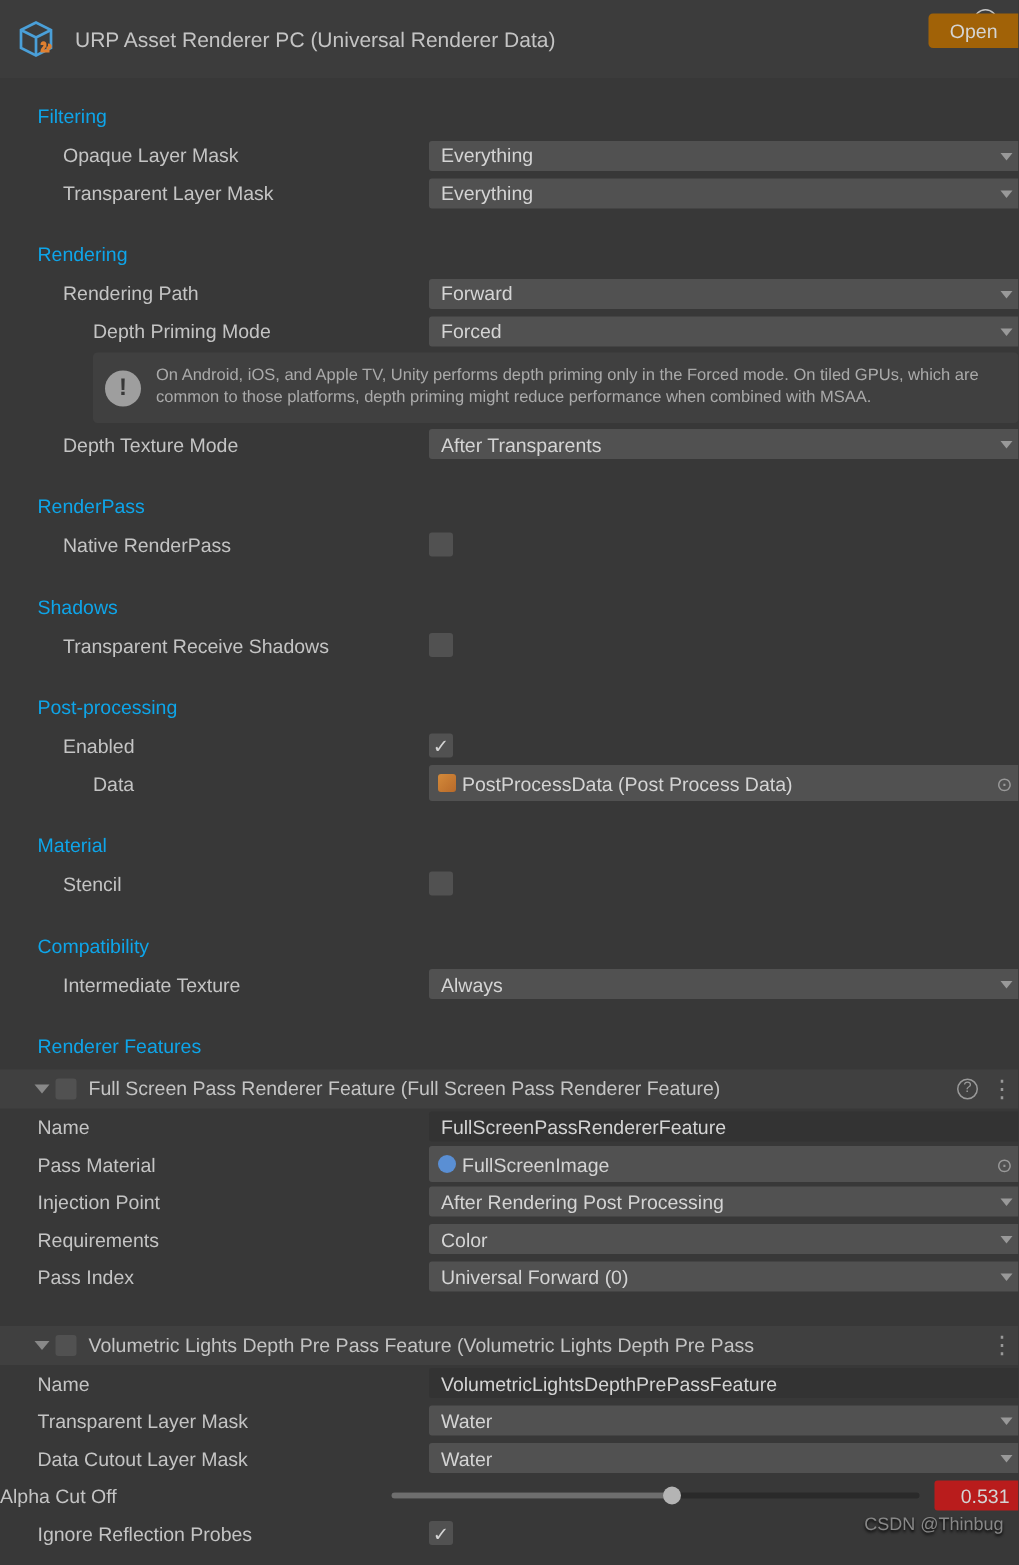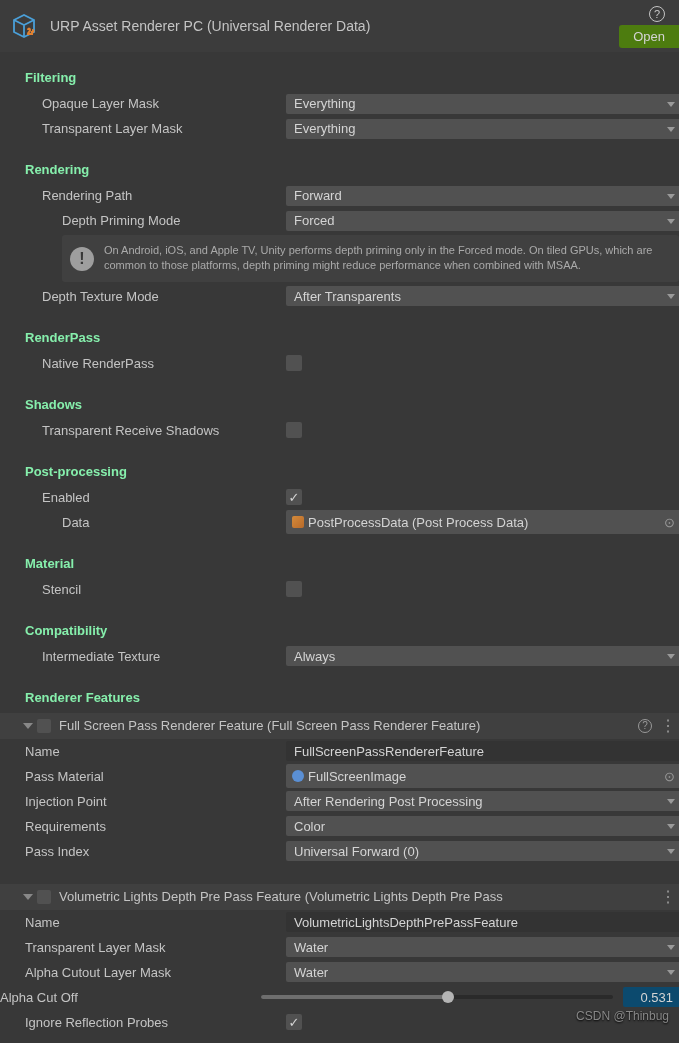--- a/index.html
+++ b/index.html
@@ -1,23 +1,23 @@
 <!DOCTYPE html>
 <html><head>
 <meta charset="utf-8">
 <style>
 *{box-sizing:border-box;margin:0;padding:0;font-family:Arial,Helvetica,sans-serif}
 body{width:679px;height:1043px;background:#383838;color:#c4c4c4;font-size:13px;overflow:hidden}
 .header{display:flex;align-items:center;padding:4px 8px;height:52px;background:#3c3c3c;position:relative}
 .cube-icon{width:32px;height:32px;margin-right:10px;flex-shrink:0}
 .title{color:#c4c4c4;font-size:14px;flex:1}
 .help-icon{width:16px;height:16px;border:1.5px solid #c4c4c4;border-radius:50%;display:flex;align-items:center;justify-content:center;font-size:11px;color:#c4c4c4;position:absolute;right:14px;top:6px}
-.open-btn{position:absolute;right:0;bottom:4px;background:#4d7c0f;color:#d4d4d4;border:none;padding:4px 14px;font-size:13px;border-radius:3px 0 0 3px}
+.open-btn{position:absolute;right:0;bottom:20px;background:#a16207;color:#d4d4d4;border:none;padding:4px 14px;font-size:13px;border-radius:3px 0 0 3px}
 .content{padding:12px 0 0 0}
-.section-header{font-weight:bold;color:#86efac;padding:6px 0 6px 25px;font-size:13px}
+.section-header{font-weight:normal;color:#0ea5e9;padding:6px 0 6px 25px;font-size:13px}
 .row{display:flex;align-items:center;height:25px;padding-left:42px}
 .row-deep{padding-left:62px}
 .label{width:244px;flex-shrink:0;color:#c4c4c4;font-size:13px}
 .row-deep .label{width:224px}
 .dropdown{flex:1;background:#515151;color:#d4d4d4;padding:3px 8px;font-size:13px;position:relative;margin-right:0;height:20px;display:flex;align-items:center;border-radius:2px 0 0 2px}
 .dropdown::after{content:'';position:absolute;right:4px;top:8px;border-left:4px solid transparent;border-right:4px solid transparent;border-top:5px solid #999}
 .info-box{display:flex;background:#404040;margin:2px 0 2px 62px;padding:8px;border-radius:3px;align-items:flex-start}
 .info-icon{width:24px;height:24px;border-radius:50%;background:#9e9e9e;color:#383838;display:flex;align-items:center;justify-content:center;font-weight:bold;font-size:16px;flex-shrink:0;margin-right:10px;margin-top:4px}
 .info-text{color:#aaa;font-size:11px;line-height:1.4}
 .checkbox{width:16px;height:16px;background:#515151;border-radius:2px;display:flex;align-items:center;justify-content:center}
@@ -31,21 +31,21 @@
 .feature-title{color:#c4c4c4;font-size:13px;flex:1}
 .feature-help{width:14px;height:14px;border:1.3px solid #999;border-radius:50%;display:flex;align-items:center;justify-content:center;font-size:10px;color:#999;margin-right:8px}
 .feature-menu{color:#999;font-size:16px;margin-right:4px;letter-spacing:-1px}
 .row-25{padding-left:25px}
 .row-25 .label{width:261px}
 .slider-row{display:flex;align-items:center;height:25px;}
 .slider-row .label{width:261px;flex-shrink:0}
 .slider-track{flex:1;height:4px;background:#2a2a2a;position:relative;border-radius:2px;margin-right:10px}
 .slider-fill{position:absolute;height:100%;background:#6e6e6e;border-radius:2px}
 .slider-handle{position:absolute;width:12px;height:12px;background:#b4b4b4;border-radius:50%;top:-4px;transform:translateX(-50%)}
-.slider-value{width:56px;background:#0c4a6e;color:#d4d4d4;padding:2px 6px;text-align:right;font-size:13px;height:20px;display:flex;align-items:center;justify-content:flex-end;border-radius:2px 0 0 2px}
+.slider-value{width:56px;background:#b91c1c;color:#d4d4d4;padding:2px 6px;text-align:right;font-size:13px;height:20px;display:flex;align-items:center;justify-content:flex-end;border-radius:2px 0 0 2px}
 .watermark{position:absolute;right:10px;bottom:20px;color:#888;font-size:12px;text-shadow:0 1px 2px #000}
 .spacer{height:15px}
 .obj-pp{width:12px;height:12px;background:linear-gradient(135deg,#d48a3a,#b86a2a);border-radius:2px;margin-right:4px}
 .obj-mat{width:12px;height:12px;background:#5a8fd4;border-radius:50%;margin-right:4px}
 </style>
 </head>
 <body>
 
 <div class="header">
   <svg class="cube-icon" viewBox="0 0 32 32">
@@ -173,21 +173,21 @@
   </div>
   <div class="row row-25">
     <span class="label">Name</span>
     <div class="text-field">VolumetricLightsDepthPrePassFeature</div>
   </div>
   <div class="row row-25">
     <span class="label">Transparent Layer Mask</span>
     <div class="dropdown">Water</div>
   </div>
   <div class="row row-25">
-    <span class="label">Alpha Cutout Layer Mask</span>
+    <span class="label">Data Cutout Layer Mask</span>
     <div class="dropdown">Water</div>
   </div>
   <div class="slider-row">
     <span class="label">Alpha Cut Off</span>
     <div class="slider-track">
       <div class="slider-fill" id="slider-fill" style="width: 53.1%;"></div>
       <div class="slider-handle" id="slider-handle" style="left: 53.1%;"></div>
     </div>
     <div class="slider-value">0.531</div>
   </div>

